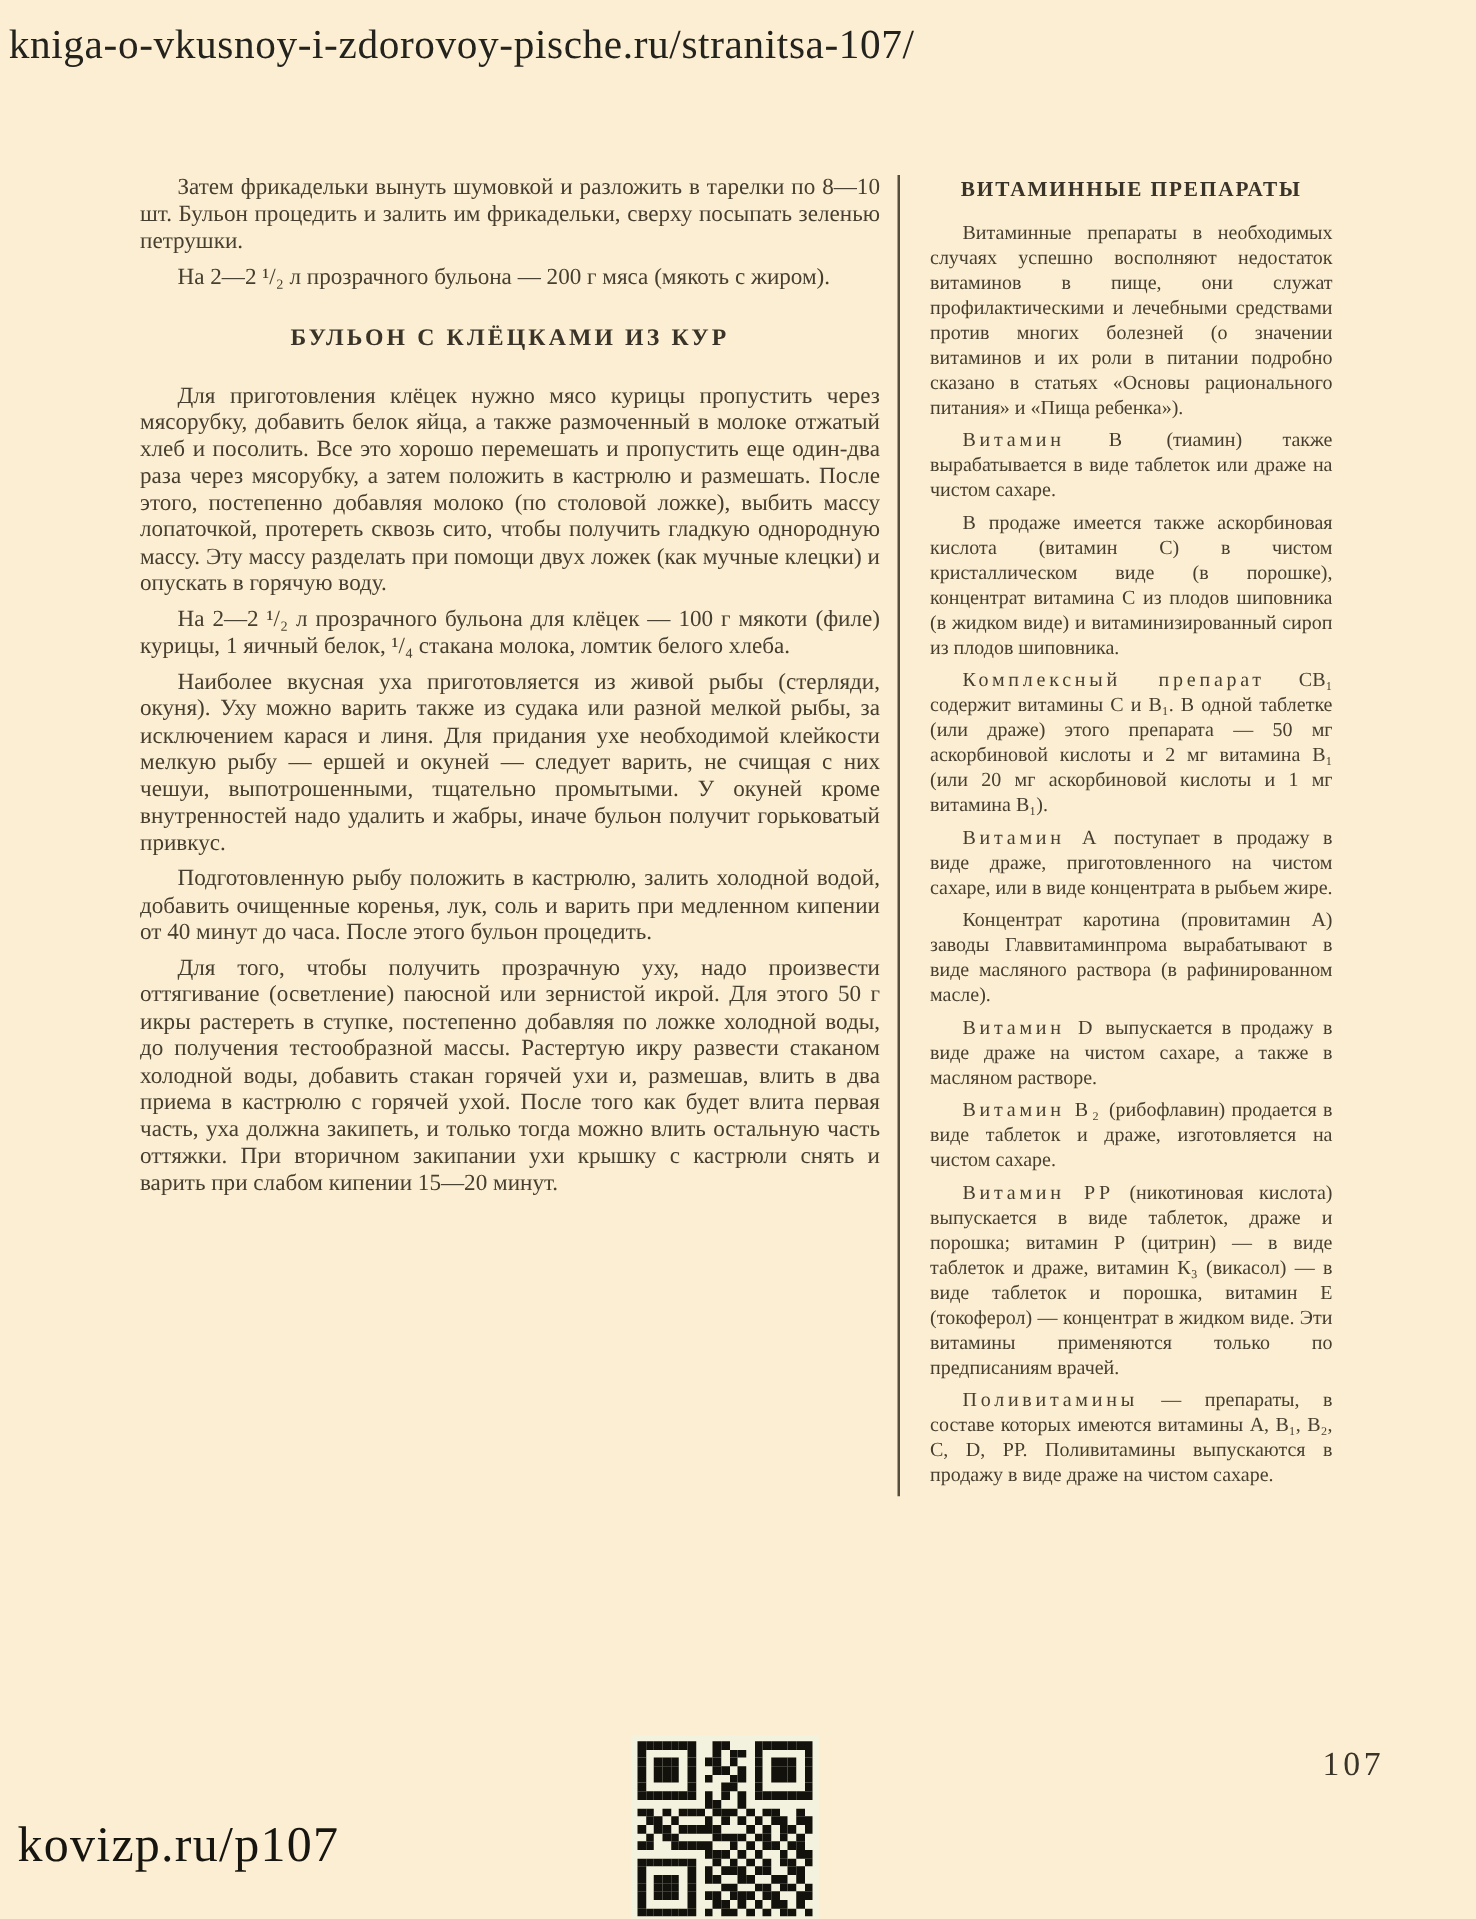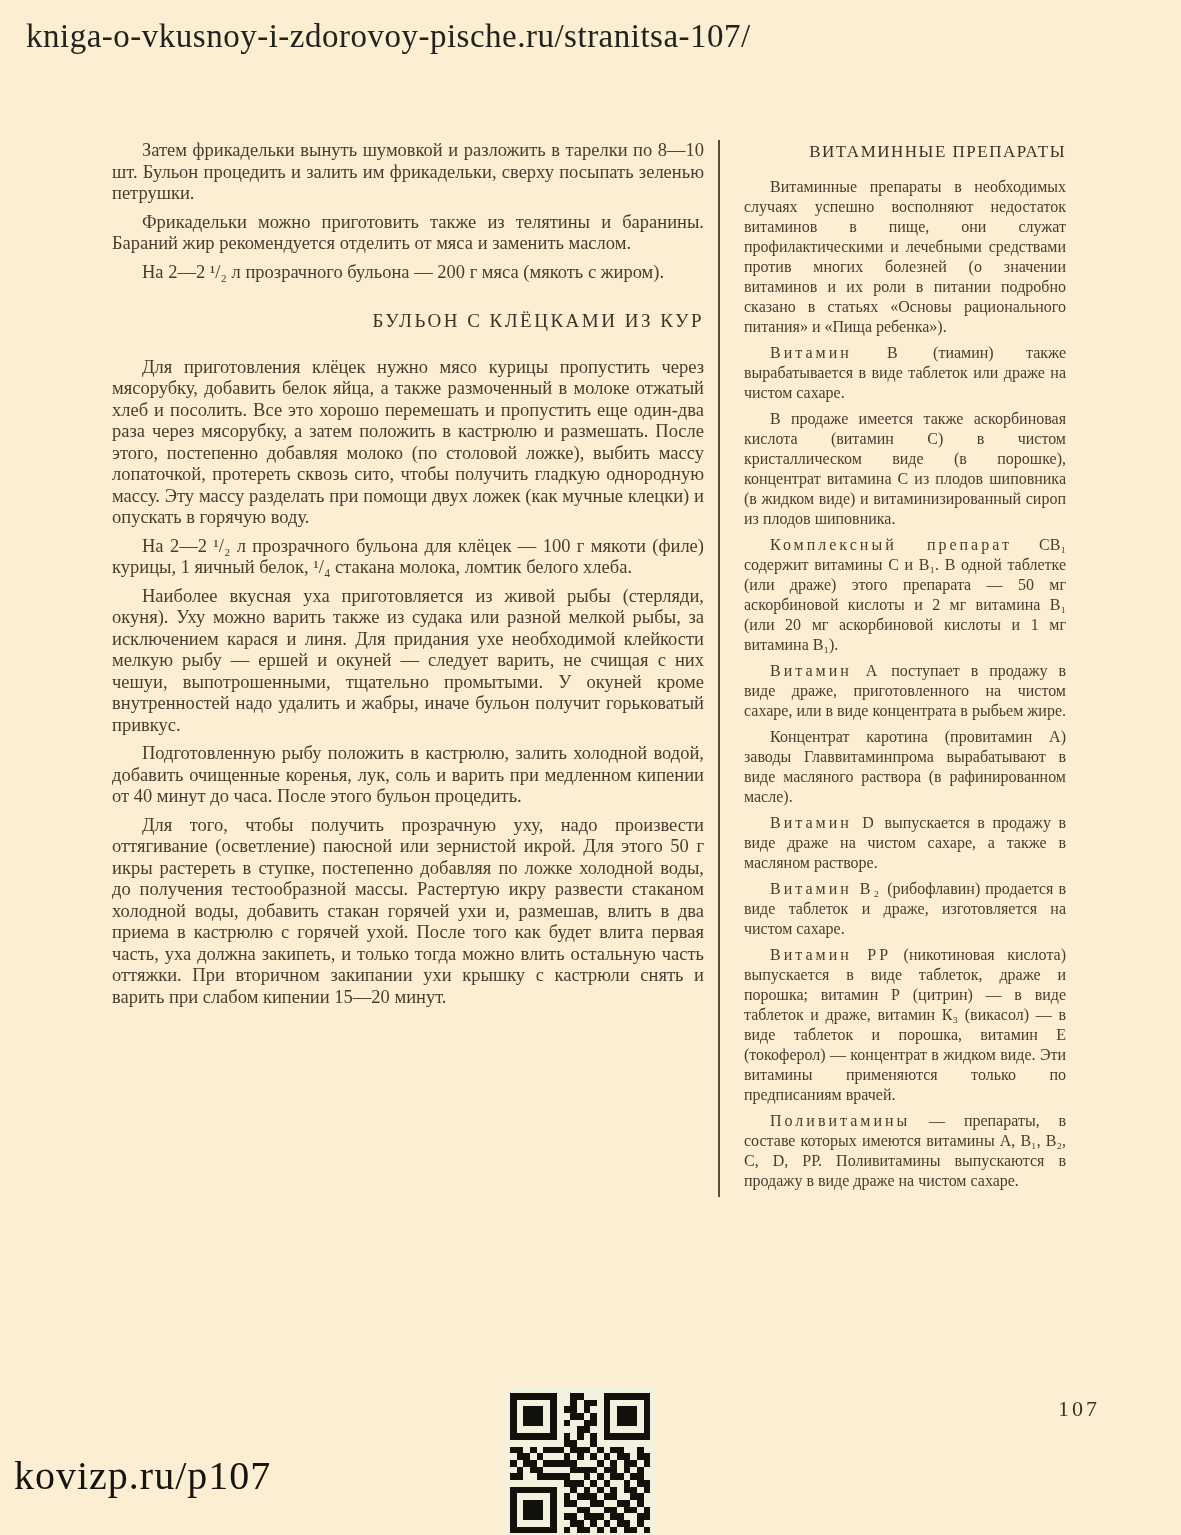--- a/index.html
+++ b/index.html
@@ -6,21 +6,21 @@
   body{background:#fbeed2;}
   .page{
     position:relative;
     width:1181px;height:1535px;
     background:#fbeed2;
     overflow:hidden;
     font-family:"Liberation Serif","DejaVu Serif",serif;
     color:#463e2f;
   }
   .top-url{
-    position:absolute;left:26px;top:18px;
+    position:absolute;left:7px;top:18px;
     font-size:33px;color:#23221c;letter-spacing:.5px;
     white-space:nowrap;
     text-align:center;
   }
   .content{
     position:absolute;left:0;top:140px;width:1181px;
     display:flex;align-items:stretch;
   }
   .col-left{
     margin-left:112px;width:592px;
@@ -32,21 +32,21 @@
     margin-left:14px;margin-right:24px;
   }
   .col-right{
     width:322px;
     font-size:16px;line-height:20px;
     text-align:justify;
   }
   .col-left p{margin:0 0 7px;text-indent:30px;}
   .col-right p{margin:0 0 6px;text-indent:26px;}
   h2{
-    font-weight:normal;color:#3a3327;text-align:right;
+    font-weight:bold;color:#3a3327;text-align:center;
     font-size:19px;letter-spacing:2.5px;
     margin:27px 0 25px;
   }
   .col-right h2{
     font-size:17px;letter-spacing:1.5px;margin:2px 0 15px;
   }
   .lead{letter-spacing:3px;}
   .footer-url{
     position:absolute;left:14px;top:1452px;
     font-size:40px;color:#16150f;letter-spacing:1px;
@@ -57,35 +57,34 @@
     background:#f3f2de;padding:5px;
   }
   .qr-grid{
     display:grid;
     grid-template-columns:repeat(21,6.7px);
     grid-auto-rows:6.7px;
   }
   .qm{background:#12110b;}
   .page-number{
     position:absolute;left:1058px;top:1396px;
-    font-size:22px;color:#3a3428;letter-spacing:3px;
+    font-size:27px;color:#3a3428;letter-spacing:3px;
   }
 </style>
 </head>
 <body>
 
 <div class="page">
 
   <div class="top-url">kniga-o-vkusnoy-i-zdorovoy-pische.ru/stranitsa-107/</div>
 
   <div class="content">
 
     <div class="col-left">
       <p>Затем фрикадельки вынуть шумовкой и разложить в тарелки по 8—10 шт. Бульон процедить и залить им фрикадельки, сверху посыпать зеленью петрушки.</p>
-      <p>Фрикадельки можно приготовить также из телятины и баранины. Бараний жир рекомендуется отделить от мяса и заменить маслом.</p>
       <p>На 2—2 ¹/₂ л прозрачного бульона — 200 г мяса (мякоть с жиром).</p>
 
       <h2>БУЛЬОН С КЛЁЦКАМИ ИЗ КУР</h2>
       <p>Для приготовления клёцек нужно мясо курицы пропустить через мясорубку, добавить белок яйца, а также размоченный в молоке отжатый хлеб и посолить. Все это хорошо перемешать и пропустить еще один-два раза через мясорубку, а затем положить в кастрюлю и размешать. После этого, постепенно добавляя молоко (по столовой ложке), выбить массу лопаточкой, протереть сквозь сито, чтобы получить гладкую однородную массу. Эту массу разделать при помощи двух ложек (как мучные клецки) и опускать в горячую воду.</p>
       <p>На 2—2 ¹/₂ л прозрачного бульона для клёцек — 100 г мякоти (филе) курицы, 1 яичный белок, ¹/₄ стакана молока, ломтик белого хлеба.</p>
 
       <p>Наиболее вкусная уха приготовляется из живой рыбы (стерляди, окуня). Уху можно варить также из судака или разной мелкой рыбы, за исключением карася и линя. Для придания ухе необходимой клейкости мелкую рыбу — ершей и окуней — следует варить, не счищая с них чешуи, выпотрошенными, тщательно промытыми. У окуней кроме внутренностей надо удалить и жабры, иначе бульон получит горьковатый привкус.</p>
       <p>Подготовленную рыбу положить в кастрюлю, залить холодной водой, добавить очищенные коренья, лук, соль и варить при медленном кипении от 40 минут до часа. После этого бульон процедить.</p>
       <p>Для того, чтобы получить прозрачную уху, надо произвести оттягивание (осветление) паюсной или зернистой икрой. Для этого 50 г икры растереть в ступке, постепенно добавляя по ложке холодной воды, до получения тестообразной массы. Растертую икру развести стаканом холодной воды, добавить стакан горячей ухи и, размешав, влить в два приема в кастрюлю с горячей ухой. После того как будет влита первая часть, уха должна закипеть, и только тогда можно влить остальную часть оттяжки. При вторичном закипании ухи крышку с кастрюли снять и варить при слабом кипении 15—20 минут.</p>
     </div>

